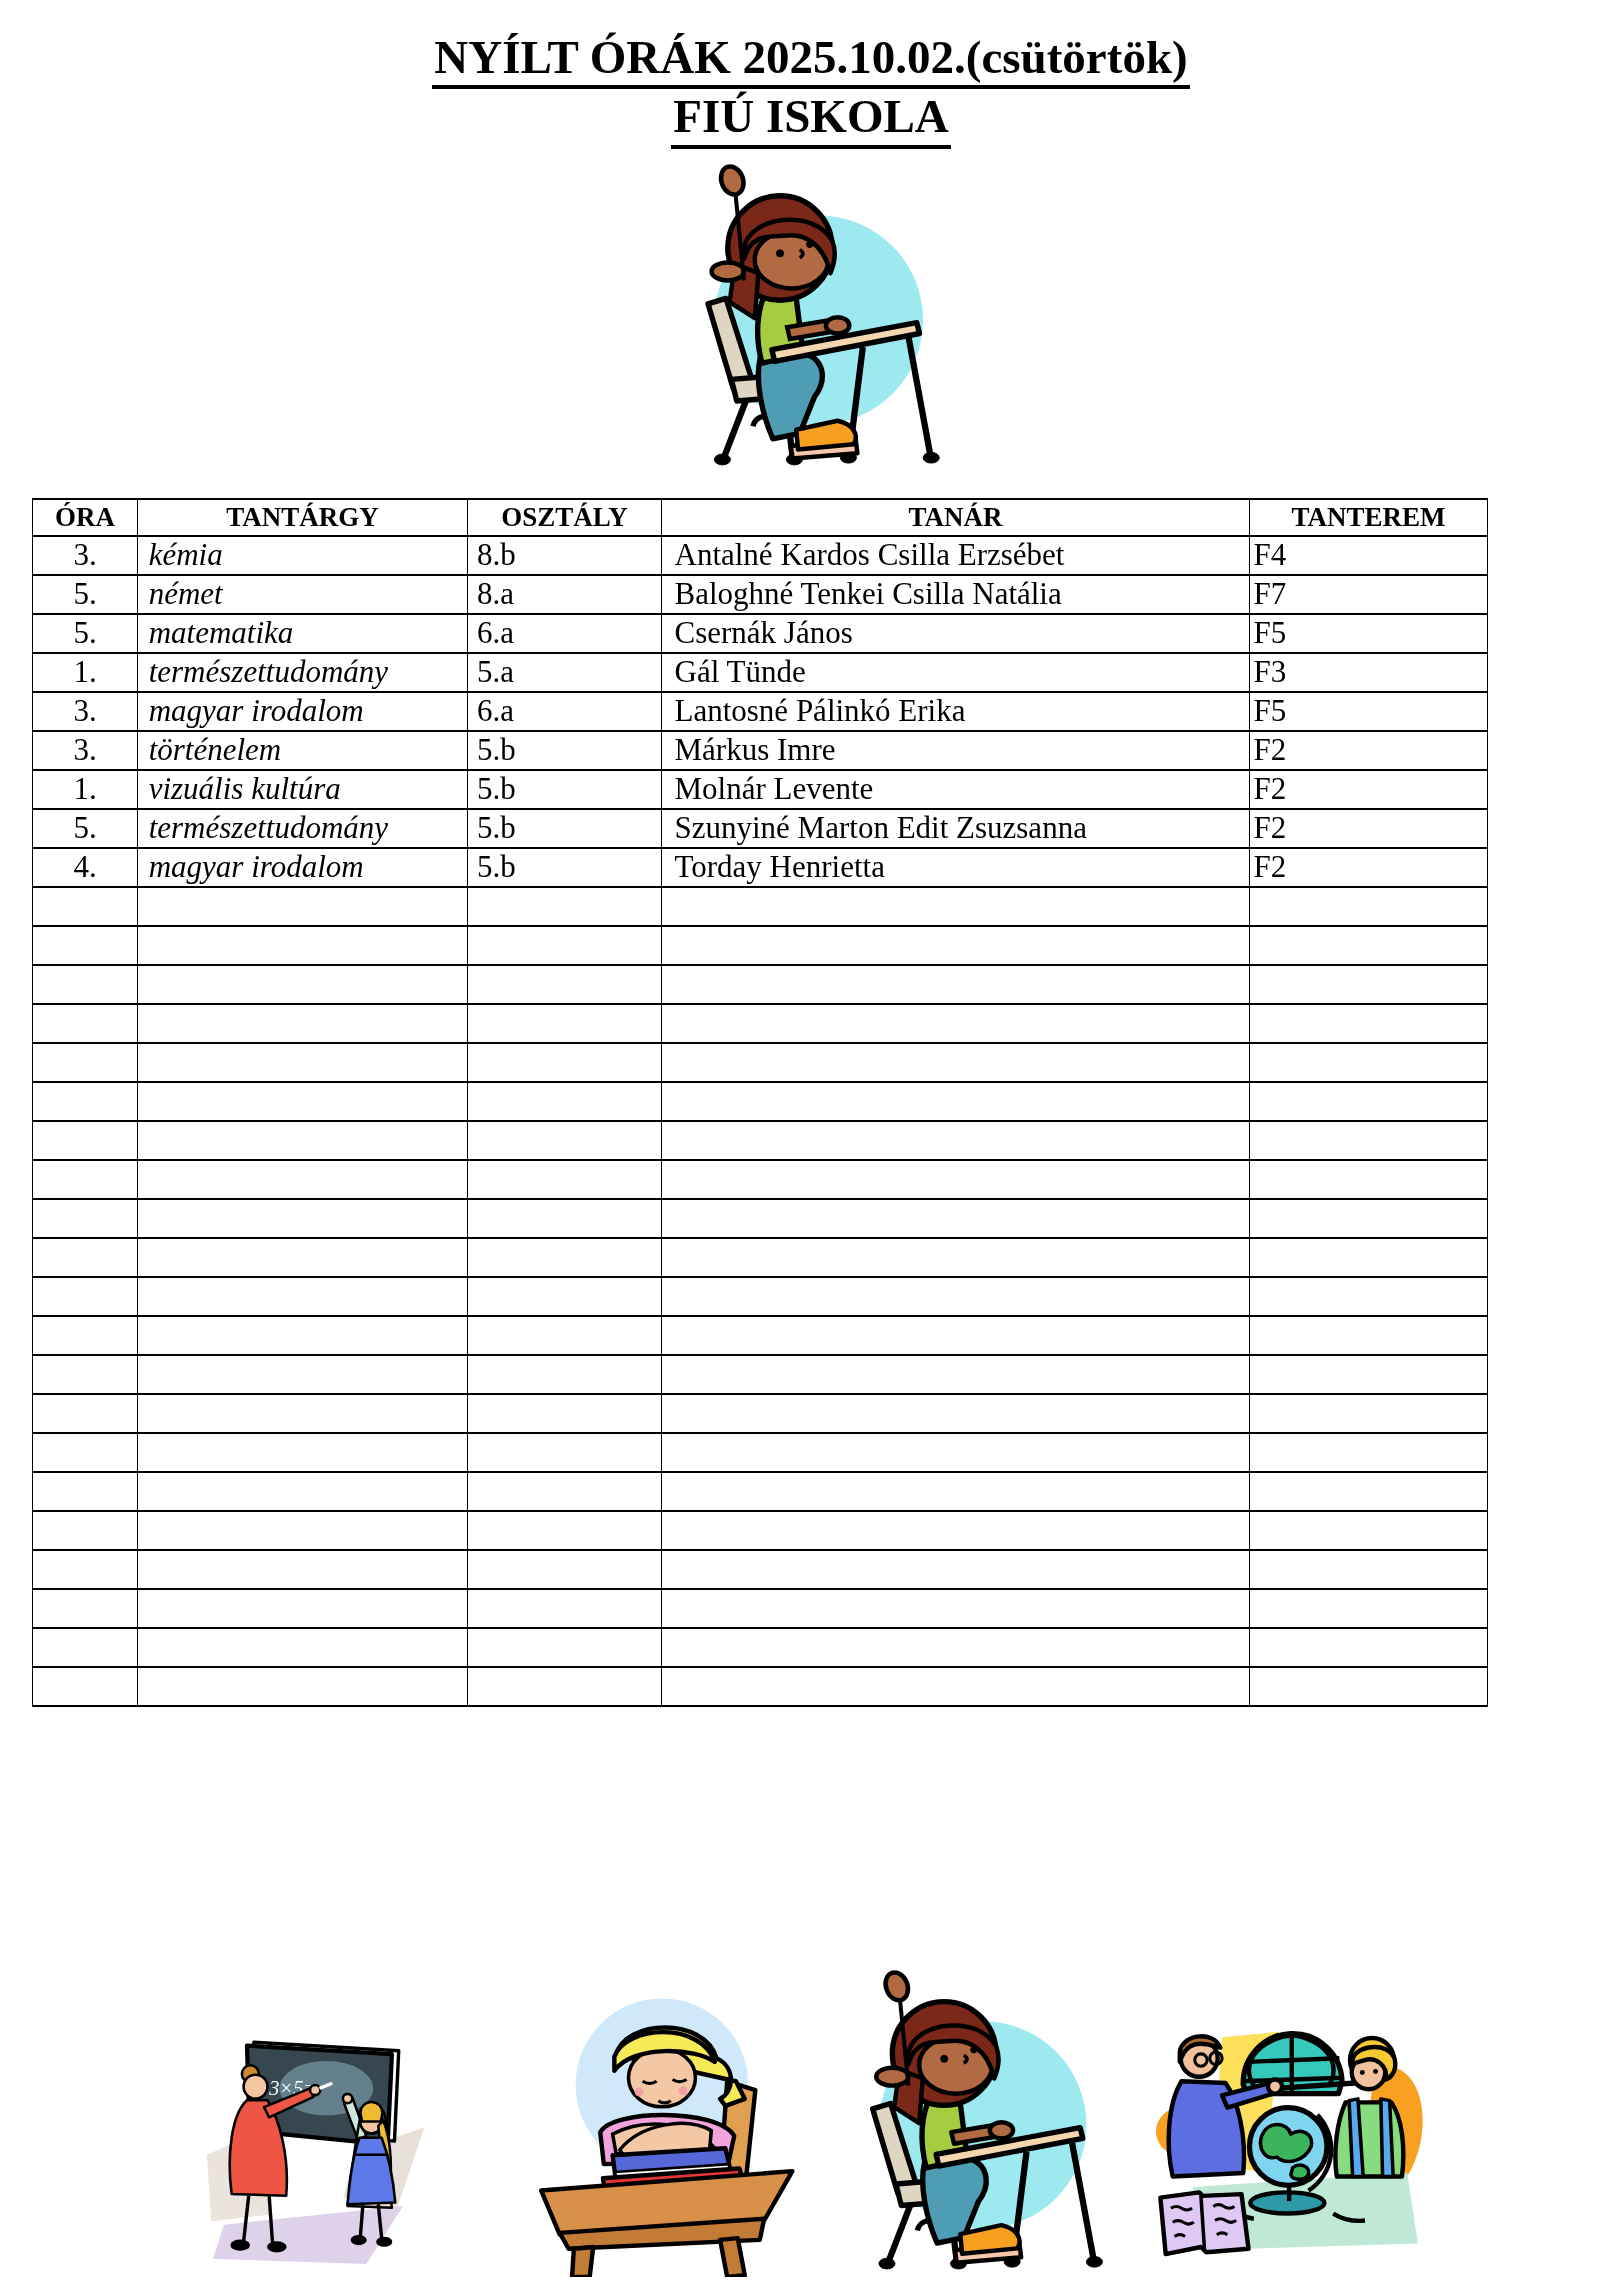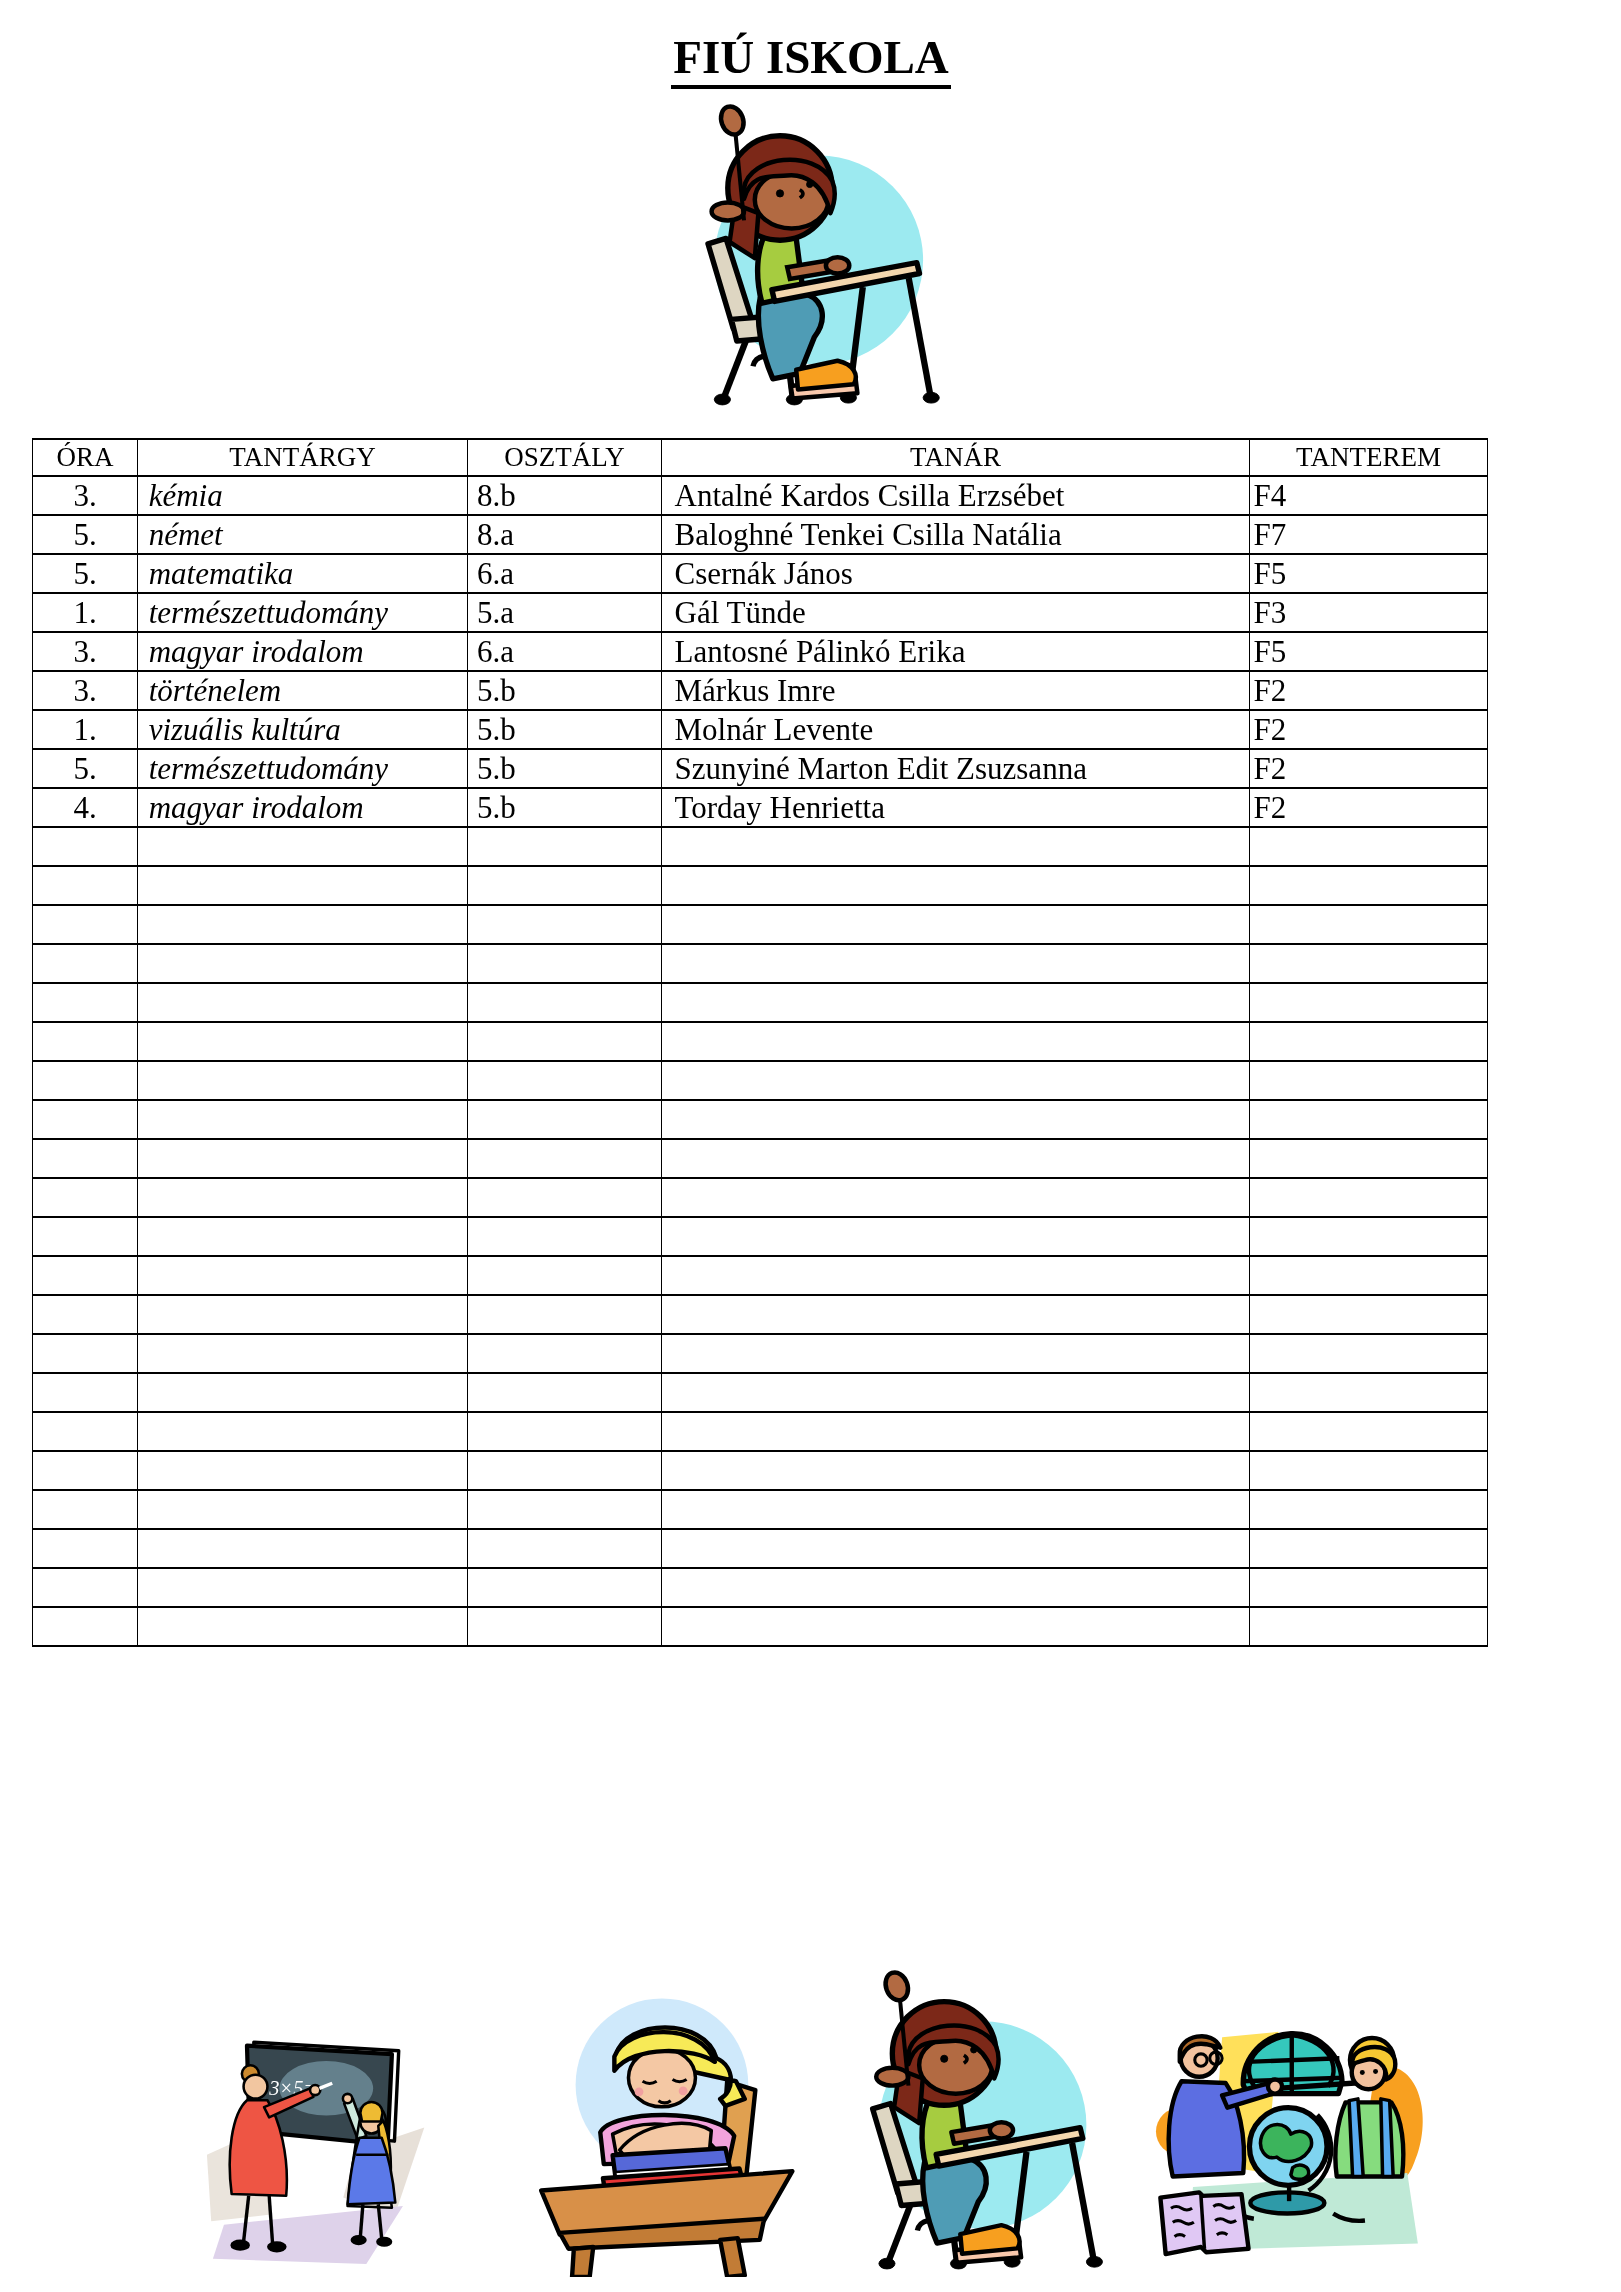--- a/index.html
+++ b/index.html
@@ -20,39 +20,40 @@
   .top-illustration svg { height:315px; }
 
   table.schedule {
     border-collapse:collapse; table-layout:fixed;
     margin:25px 0 0 32px; width:1454px;
   }
   .schedule th, .schedule td {
     border:1.8px solid #000; border-top-width:2.7px; border-bottom-width:2.7px;
     overflow:hidden; white-space:nowrap; vertical-align:middle;
   }
-  .schedule th { height:37px; font-size:27px; font-weight:normal; text-align:center; }
+  .schedule th { height:37px; font-size:27px; font-weight:bold; text-align:center; }
   .schedule td { height:39px; font-size:31px; padding:0 3.6px; }
   td.c0 { text-align:center; }
   td.c1 { padding-left:10.7px;font-style:italic; }
   td.c2 { padding-left:9px; font-weight:normal; }
   td.c3 { padding-left:12.5px; }
   td.c4 { text-align:left; }
 
   .bottom-illustrations {
     position:absolute; left:0; top:1969px; width:1622px; height:313px;
     display:flex; align-items:flex-end; justify-content:space-between;
     padding:0 184px 5.4px 143px;
   }
   .illu { display:block; }
 </style>
 </head>
 <body>
 
 <div class="titles">
+  <span class="title-line"><span class="u">NYÍLT ÓRÁK 2025.10.02.(csütörtök)</span></span>
   <span class="title-line"><span class="u">FIÚ ISKOLA</span></span>
 </div>
 
 <div class="top-illustration">
   <svg viewBox="0 0 310 350">
     <circle cx="163" cy="180" r="116" fill="#9ceaf0"></circle>
 
     <g stroke="#000" stroke-linejoin="round">
       <polygon points="40,162 60,156 90,250 68,256" fill="#ded6c2" stroke-width="6"></polygon>
       <polygon points="66,246 140,240 146,264 72,270" fill="#ded6c2" stroke-width="6"></polygon>

